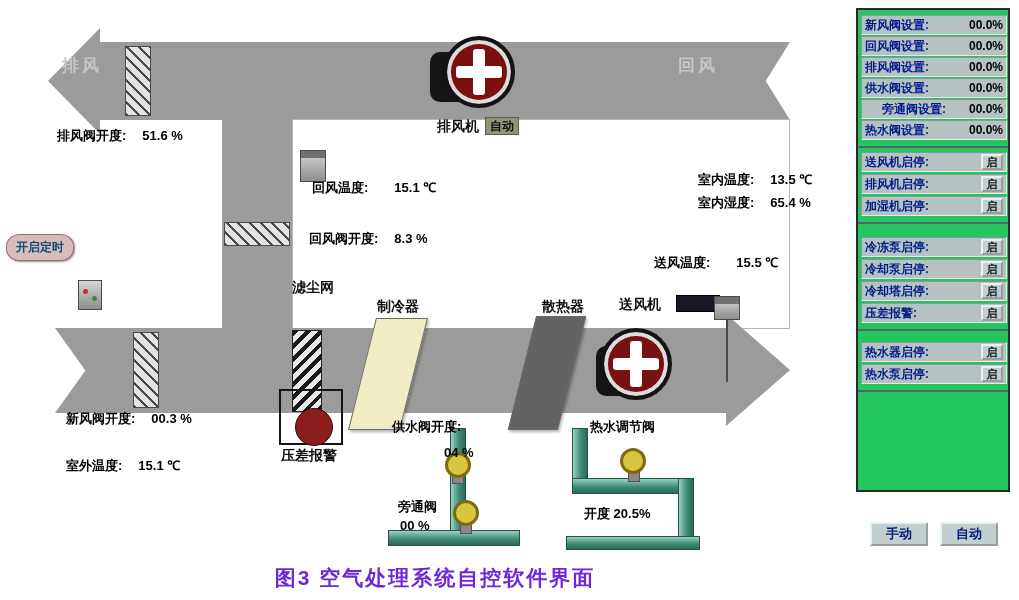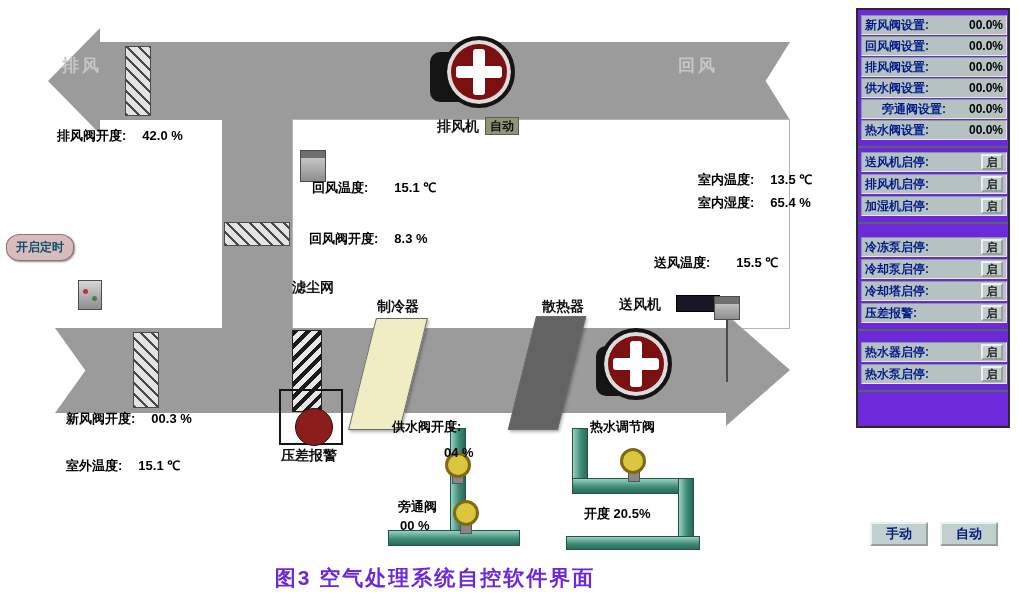--- a/index.html
+++ b/index.html
@@ -54,22 +54,22 @@
   
   .btn3d { display:flex; align-items:center; justify-content:center; background:#c2cfcf;
     border:2px outset #e9f1f1; color:#001a7a; font-weight:bold; cursor:default; }
   .pill-btn { position:absolute; background:#d8bcbc; border:1px solid #93716f; border-radius:14px/12px;
     font-size:12px; font-weight:bold; color:#0c4a6e; padding:4px 9px; box-shadow:1px 1px 2px rgba(0,0,0,.45); z-index:5; }
   .badge { display:inline-block; margin-left:6px; background:#8f9678; border:1px solid #55604a;
     color:#101010; font-size:12px; font-weight:bold; padding:0 4px; line-height:16px; vertical-align:1px; }
   .status-box { position:absolute; background:#171726; border:1px solid #000; z-index:4; }
 
   
-  #panel { position:absolute; left:856px; top:8px; width:154px; height:420px;
-    background:#6d28d9; border:2px solid #2a2a2a; z-index:6; }
+  #panel { position:absolute; left:856px; top:8px; width:154px; height:484px;
+    background:#22c55e; border:2px solid #2a2a2a; z-index:6; }
   .prow { position:absolute; left:3px; width:146px; height:20px; display:flex; align-items:center;
     justify-content:space-between; padding:0 3px; font-size:12px; font-weight:bold;
     border:1px solid; border-color:#87989a #e2ecec #e2ecec #87989a; background:#b6c2c2; }
   .prow .plabel { color:#001a8c; white-space:nowrap; }
   .prow .pval { color:#000; }
   .start-btn { width:22px; height:16px; font-size:11px; line-height:12px; color:#101010; }
   .pdiv { position:absolute; left:0; width:100%; height:2px; background:#54666a; }
   .mode-btn { position:absolute; width:58px; height:24px; font-size:13px; }
 
   .refresh-btn { position:absolute; left:752px; top:522px; width:100px; height:25px; font-size:14px; z-index:5; }
@@ -149,21 +149,21 @@
   <div class="valve-stem" style="left:452px; top:472px; width:12px; height:12px;"></div>
   <div class="valve-wheel" style="left:445px; top:452px;"></div>
 
   <div class="valve-stem" style="left:460px; top:524px; width:12px; height:10px;"></div>
   <div class="valve-wheel" style="left:453px; top:500px;"></div>
 
   <div class="valve-stem" style="left:628px; top:470px; width:12px; height:12px;"></div>
   <div class="valve-wheel" style="left:620px; top:448px;"></div>
 
   <div class="reading" style="left:57px; top:127px;">
-    <span>排风阀开度:</span><span class="val">42.0 %</span>
+    <span>排风阀开度:</span><span class="val">51.6 %</span>
   </div>
   <div class="reading" style="left:312px; top:178px;">
     <span>回风温度:</span><span class="val gap-lg">15.1 ℃</span>
   </div>
   <div class="reading" style="left:309px; top:230px;">
     <span>回风阀开度:</span><span class="val">8.3 %</span>
   </div>
   <div class="reading" style="left:698px; top:170px;">
     <span>室内温度:</span><span class="val">13.5 ℃</span>
   </div>

